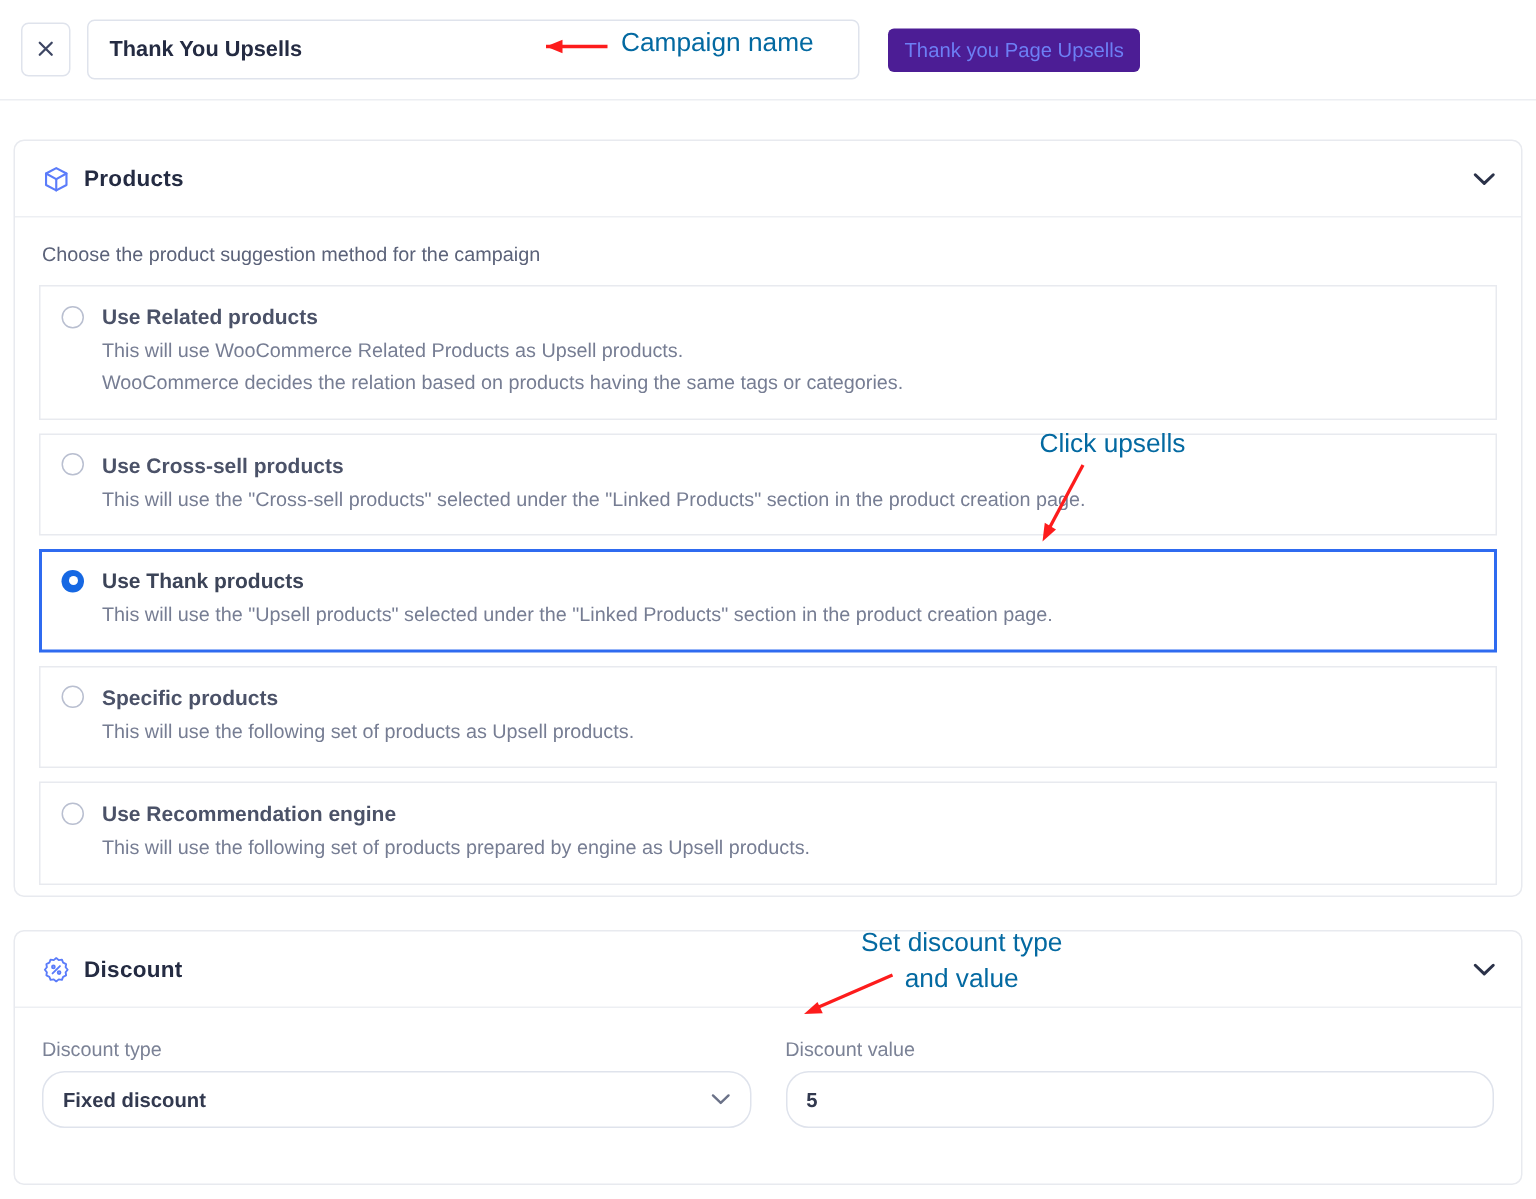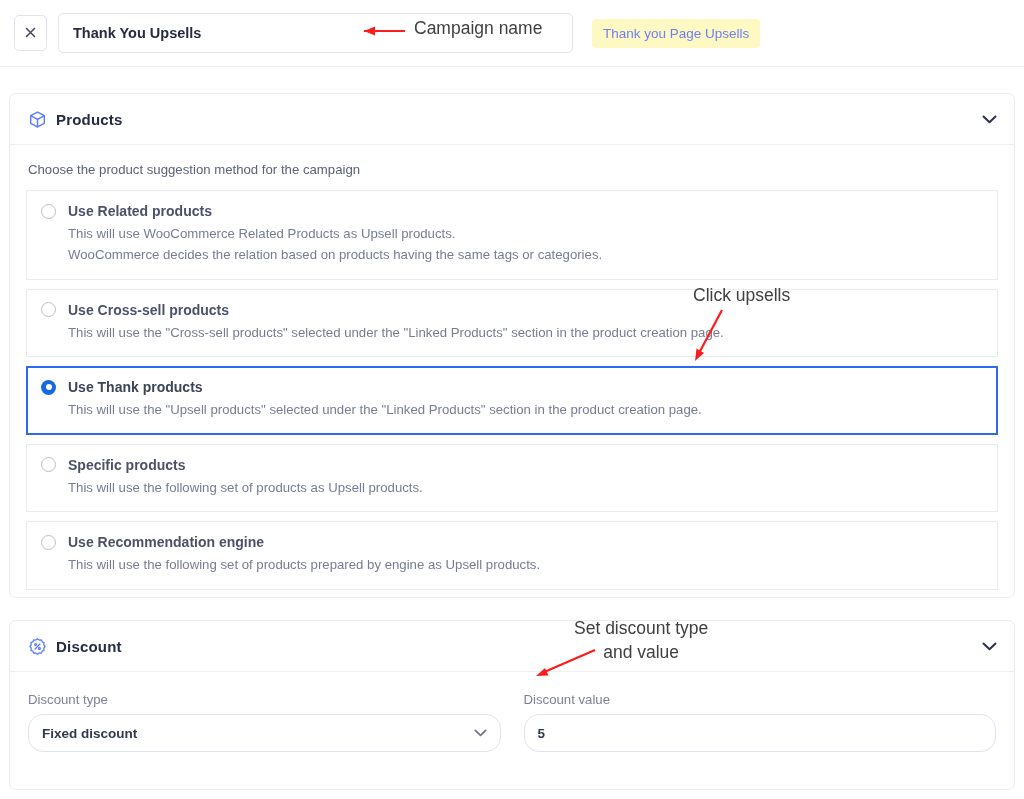--- a/index.html
+++ b/index.html
@@ -42,21 +42,21 @@
     background: #fff;
     display: flex; align-items: center;
     padding: 0 14px;
     font-size: 14.5px;
     font-weight: bold;
     color: #242b42;
     cursor: text;
   }
   .tag-badge {
     margin-left: 19px;
-    background: #fef9c3;
+    background: #4c1d95;
     color: #6d7ff5;
     border-radius: 4px;
     font-size: 13.5px;
     padding: 7px 11px;
     white-space: nowrap;
   }
 
   
   .card {
     position: absolute;
@@ -174,21 +174,21 @@
     font-weight: bold;
     color: #32394f;
     cursor: pointer;
   }
   .sel-chev { margin-left: auto; color: #6b7288; display: flex; }
   .control.input { cursor: text; }
 
   
   .anno {
     position: absolute;
-    color: #404040;
+    color: #0369a1;
     font-size: 17.5px;
     white-space: nowrap;
     pointer-events: none;
   }
   #anno-campaign { left: 414px; top: 18px; }
   #anno-click    { left: 693px; top: 285px; }
   #anno-disc     { left: 574px; top: 617px; text-align: center; line-height: 1.35; }
   svg.overlay {
     position: absolute; left: 0; top: 0;
     width: 1024px; height: 799px;

